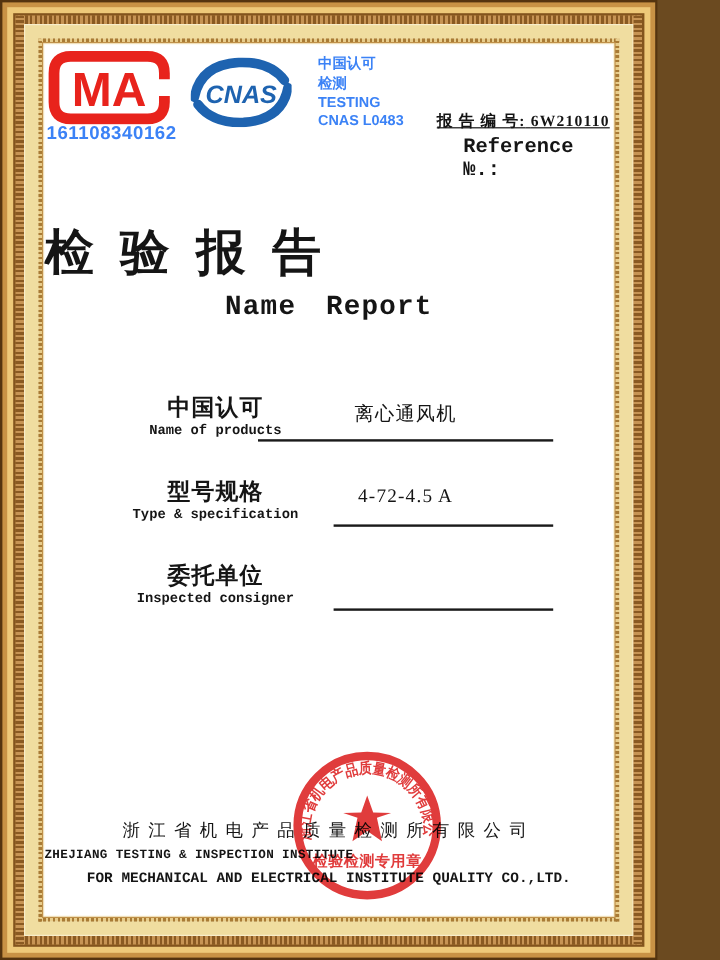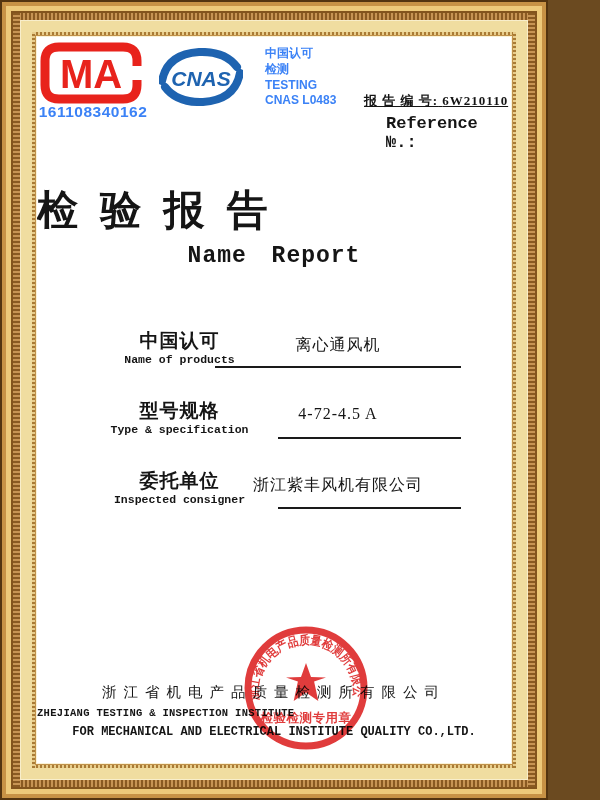--- a/index.html
+++ b/index.html
@@ -130,21 +130,20 @@
       </div>
       <div class="fvalue">4-72-4.5 A</div>
       <div class="fline"></div>
     </div>
 
     <div class="frow r3">
       <div class="flabel">
         <div class="flabel-cn">委托单位</div>
         <div class="flabel-en">Inspected consigner</div>
       </div>
-      <div class="fvalue">浙江紫丰风机有限公司</div>
       <div class="fline"></div>
     </div>
 
 
     <div class="footer-cn">浙江省机电产品质量检测所有限公司</div>
     <div class="footer-en1">ZHEJIANG TESTING &amp; INSPECTION INSTITUTE</div>
     <div class="footer-en2">FOR MECHANICAL AND ELECTRICAL INSTITUTE QUALITY CO.,LTD.</div>
 
     <svg class="stamp-main" width="140" height="140" viewBox="0 0 140 140">
       <defs>

